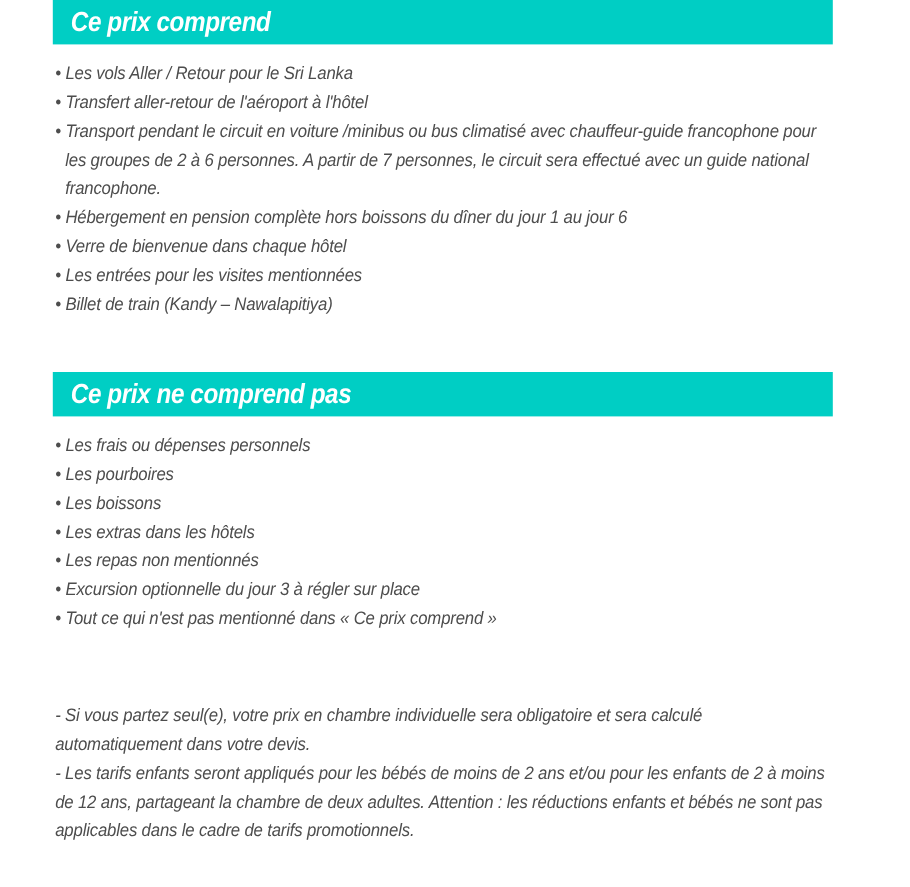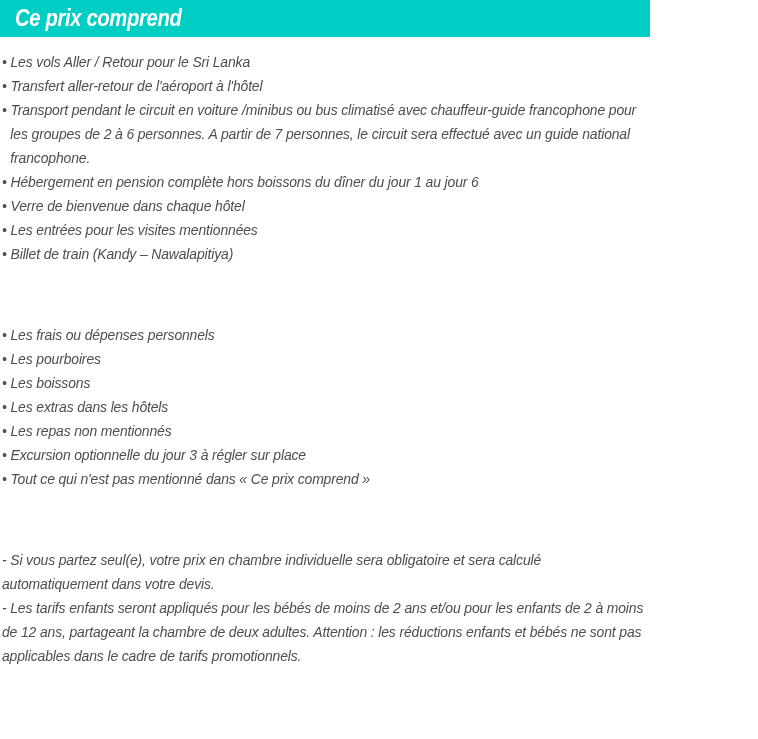--- a/index.html
+++ b/index.html
@@ -12,20 +12,21 @@
     height: 739px;
     overflow: hidden;
     font-family: "Liberation Sans", "DejaVu Sans", sans-serif;
   }
 
   .page {
     width: 650px;
     height: 739px;
     position: relative;
     background: #ffffff;
+    margin-left: 44px;
   }
 
   
   .section-header {
     background: #00cec4;
     color: #ffffff;
     height: 37px;
     display: flex;
     align-items: center;
     padding: 0 0 0 15px;
@@ -99,20 +100,23 @@
     <p class="body-line bulleted"><span class="bullet">•</span> <span>Transport pendant le circuit en voiture /minibus ou bus climatisé avec chauffeur-guide francophone pour les groupes de 2 à 6 personnes. A partir de 7 personnes, le circuit sera effectué avec un guide national francophone.</span></p>
     <p class="body-line bulleted"><span class="bullet">•</span> <span>Hébergement en pension complète hors boissons du dîner du jour 1 au jour 6</span></p>
     <p class="body-line bulleted"><span class="bullet">•</span> <span>Verre de bienvenue dans chaque hôtel</span></p>
     <p class="body-line bulleted"><span class="bullet">•</span> <span>Les entrées pour les visites mentionnées</span></p>
     <p class="body-line bulleted"><span class="bullet">•</span> <span>Billet de train (Kandy – Nawalapitiya)</span></p>
   </div>
 
   <div class="gap-2"></div>
   <div class="gap-3"></div>
 
+  <div class="section-header">
+    <span class="section-title">Ce prix ne comprend pas</span>
+  </div>
   <div class="pad-top-2"></div>
   <div class="section-body">
     <p class="body-line bulleted"><span class="bullet">•</span> <span>Les frais ou dépenses personnels</span></p>
     <p class="body-line bulleted"><span class="bullet">•</span> <span>Les pourboires</span></p>
     <p class="body-line bulleted"><span class="bullet">•</span> <span>Les boissons</span></p>
     <p class="body-line bulleted"><span class="bullet">•</span> <span>Les extras dans les hôtels</span></p>
     <p class="body-line bulleted"><span class="bullet">•</span> <span>Les repas non mentionnés</span></p>
     <p class="body-line bulleted"><span class="bullet">•</span> <span>Excursion optionnelle du jour 3 à régler sur place</span></p>
     <p class="body-line bulleted"><span class="bullet">•</span> <span>Tout ce qui n'est pas mentionné dans « Ce prix comprend »</span></p>
   </div>

